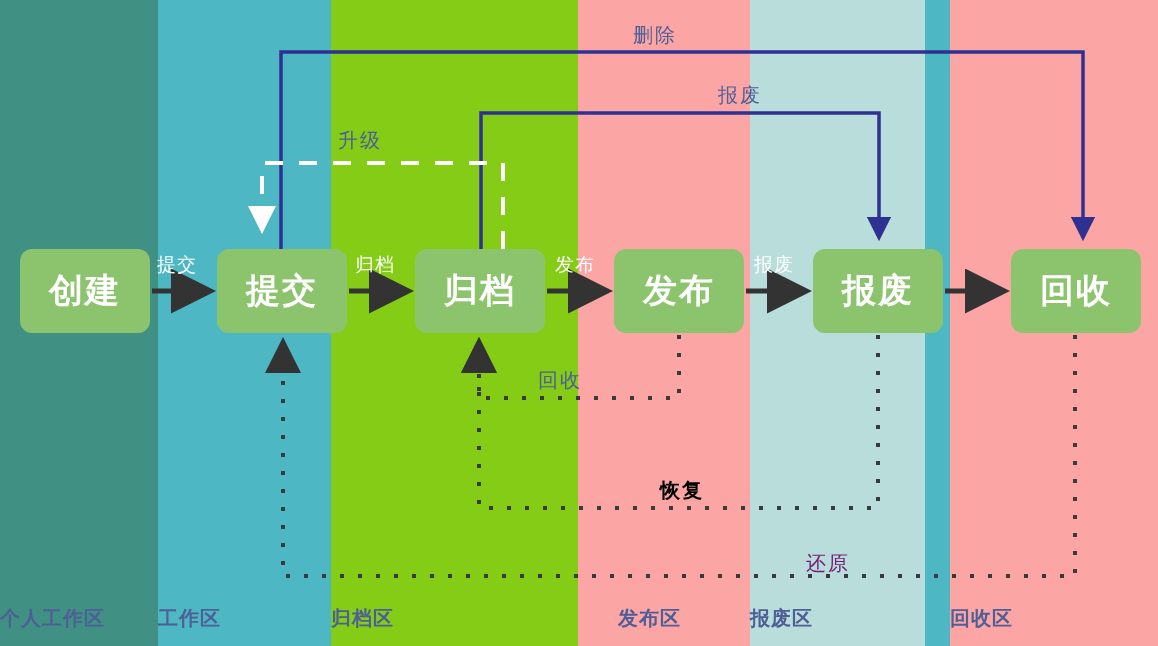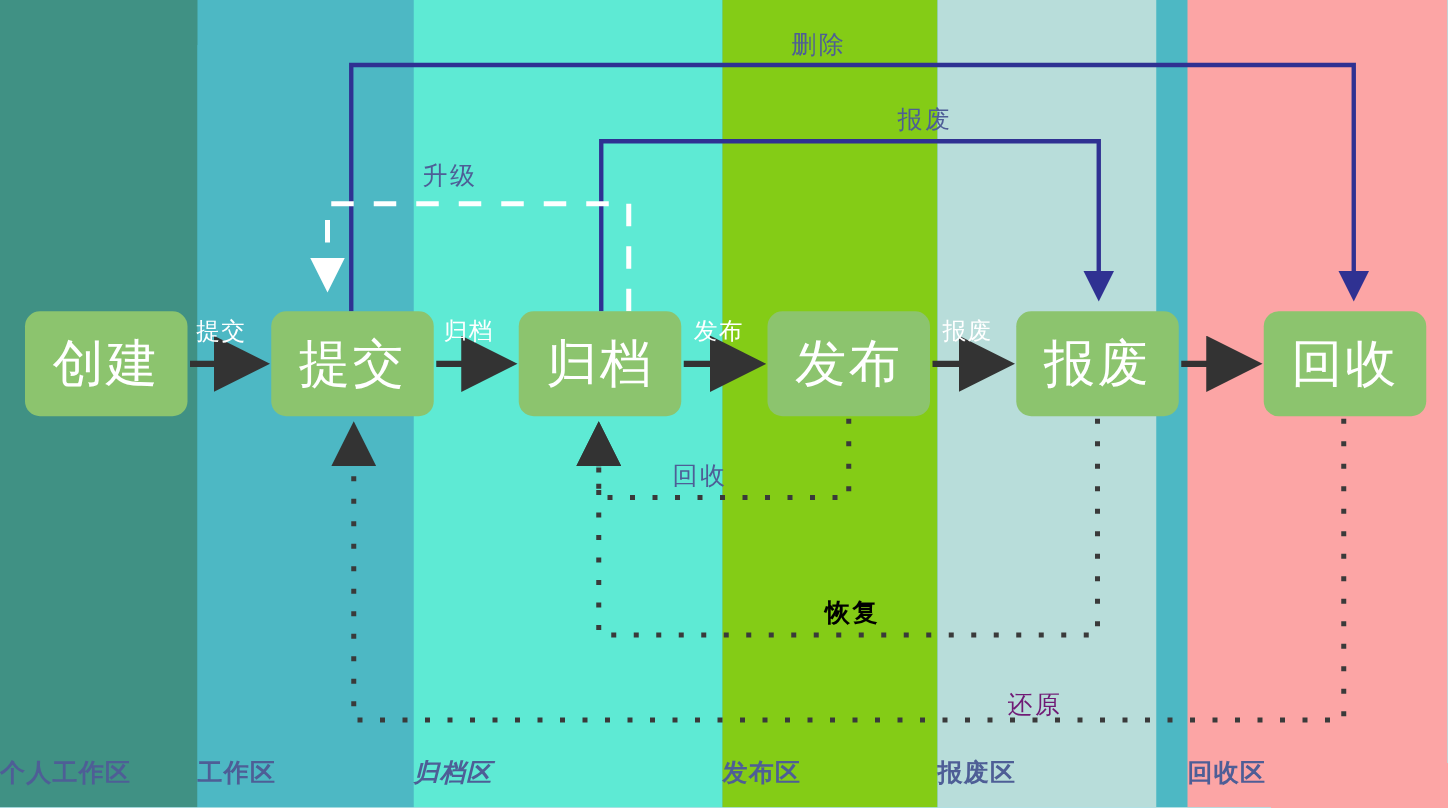--- a/index.html
+++ b/index.html
@@ -21,23 +21,24 @@
     letter-spacing:1px;
     white-space:nowrap;
   }
   svg#wires{position:absolute;left:0;top:0;width:1158px;height:646px;overflow:visible;}
   .node{
     position:absolute;
     background:#8CC46E;
     border-radius:12px;
     display:flex;align-items:center;justify-content:center;
     color:#ffffff;
-    font-size:41px;
+    font-size:34px;
     letter-spacing:2px;
     box-sizing:border-box;
+    font-weight:bold;
   }
   .edge-label{
     position:absolute;
     color:#ffffff;
     font-size:19px;
     white-space:nowrap;
     letter-spacing:1px;
   }
   .wire-label{
     position:absolute;
@@ -52,24 +53,24 @@
 
 <div id="stage">
 
   <div id="zones">
       <div class="zone" style="left: 0px; width: 158px; background: rgb(64, 145, 132);">
         <div class="zone-label">个人工作区</div>
       </div>
       <div class="zone" style="left: 158px; width: 173px; background: rgb(77, 184, 196); margin-top: 36px;">
         <div class="zone-label">工作区</div>
       </div>
-      <div class="zone" style="left: 331px; width: 247px; background: #5eead4; font-style: italic;">
+      <div class="zone" style="left: 331px; width: 247px; background: #84cc16;">
         <div class="zone-label">归档区</div>
       </div>
-      <div class="zone" style="left: 578px; width: 172px; background: #84cc16;">
+      <div class="zone" style="left: 578px; width: 172px; background: #fca5a5; padding-left: 40px;">
         <div class="zone-label">发布区</div>
       </div>
       <div class="zone" style="left: 750px; width: 175px; background: rgb(184, 221, 218);">
         <div class="zone-label">报废区</div>
       </div>
       <div class="zone" style="left: 950px; width: 233px; background: #fca5a5;">
         <div class="zone-label">回收区</div>
       </div>
     </div>
 

